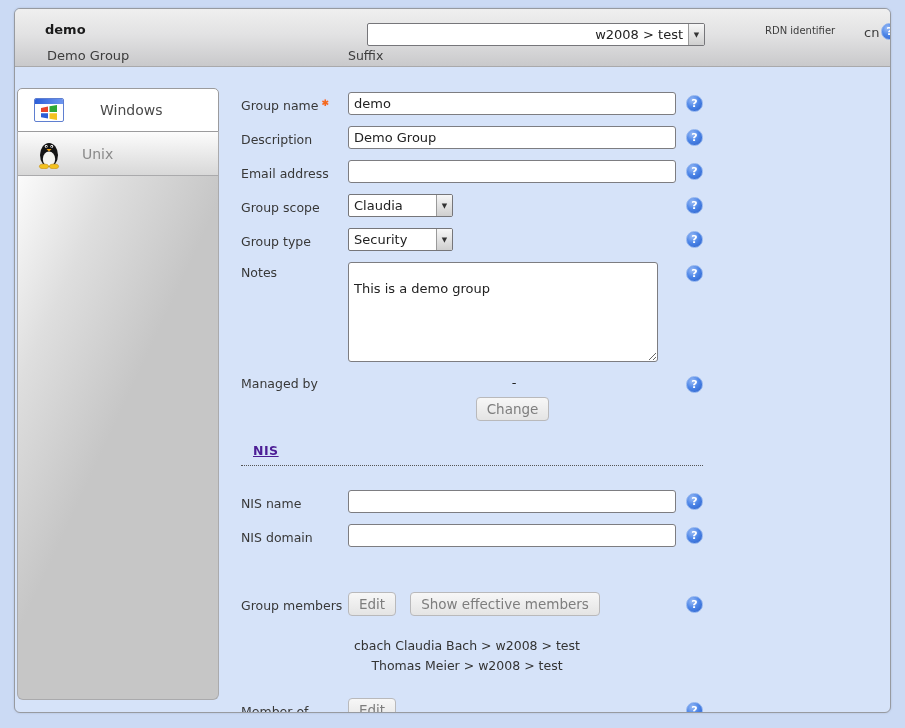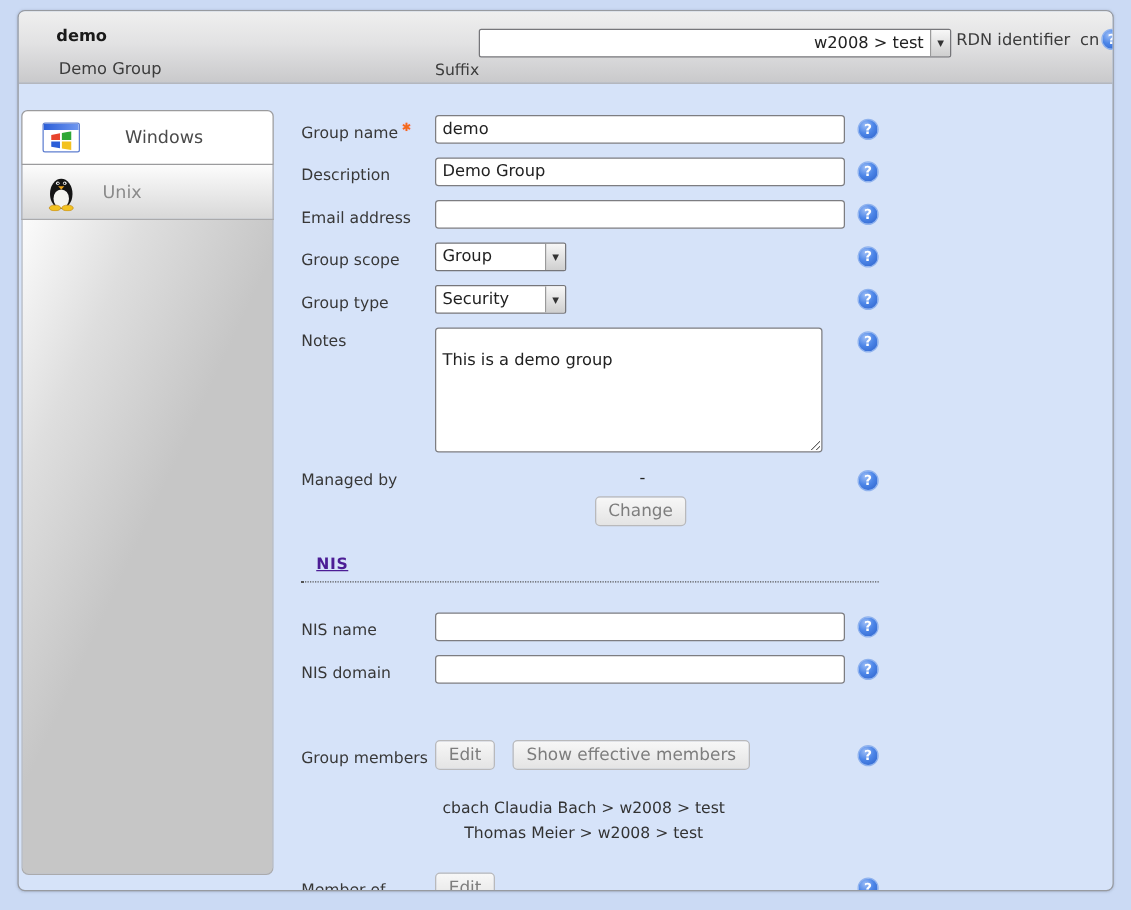--- a/index.html
+++ b/index.html
@@ -30,23 +30,23 @@
     display:flex; align-items:stretch; height:23px;
     background:#fff; border:1px solid #76767a; border-radius:2px; overflow:hidden;
     cursor:default;
   }
   .fselect .val { flex:1; display:flex; align-items:center; padding:0 5px; font-size:13px; color:#222; white-space:nowrap; }
   .fselect .arrow-btn {
     width:16px; background:linear-gradient(#f7f7f7,#cfcfcf);
     border-left:1px solid #9a9a9a; display:flex; align-items:center; justify-content:center;
     font-size:7px; color:#333;
   }
-  .suffix-select { position:absolute; left:368px; top:14px; width:378px; }
+  .suffix-select { position:absolute; left:352px; top:14px; width:338px; }
   .suffix-select .val { justify-content:flex-end; }
-  .rdn-label { position:absolute; left:750px; top:16px; font-size:13px; color:#3c3c3c; }
+  .rdn-label { position:absolute; left:750px; top:16px; font-size:10px; color:#3c3c3c; }
   .rdn-value { position:absolute; left:849px; top:16px; font-size:13px; color:#3c3c3c; }
   .hdr .help { position:absolute; left:866px; top:14px; }
   
   .help {
     display:inline-flex; width:17px; height:17px; border-radius:50%;
     background:radial-gradient(circle at 35% 28%, #9bbcf5 0%, #4d86e8 45%, #2a5fc9 100%);
     border:1px solid #8fb2ee;
     color:#fff; font-weight:bold; font-size:11px;
     align-items:center; justify-content:center;
     cursor:pointer; flex-shrink:0;
@@ -187,21 +187,21 @@
         <span class="ctl">
             <input class="txt" value="" style="">
           </span>
         <span class="help">?</span>
       </div>
 
       <div class="row">
         <span class="lbl">Group scope</span>
         <span class="ctl">
           <span class="fselect sel">
-            <span class="val">Group</span>
+            <span class="val">Claudia</span>
             <span class="arrow-btn">▼</span>
           </span>
         </span>
         <span class="help">?</span>
       </div>
 
       <div class="row">
         <span class="lbl">Group type</span>
         <span class="ctl">
           <span class="fselect sel">

